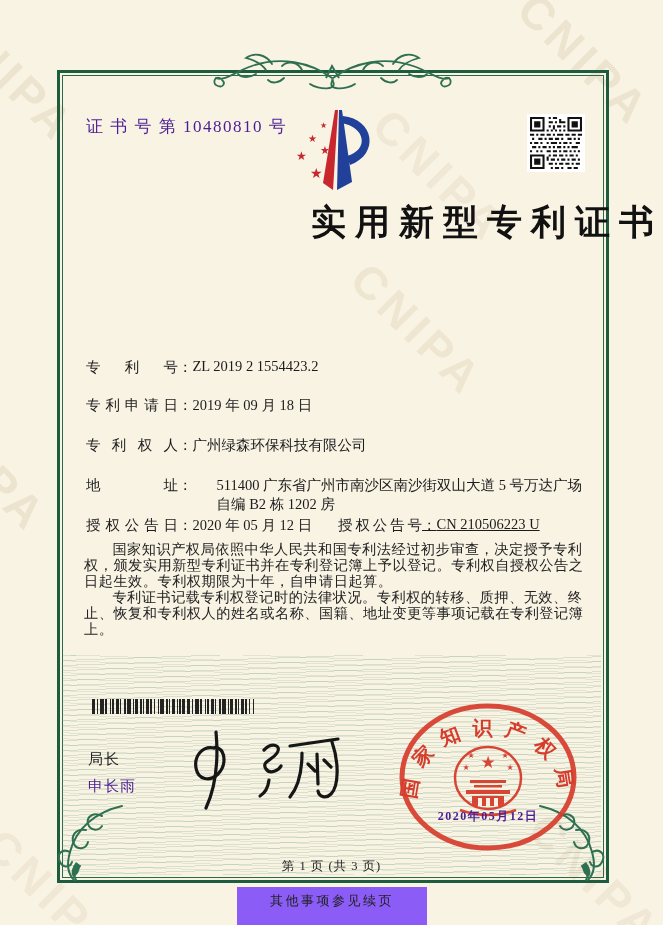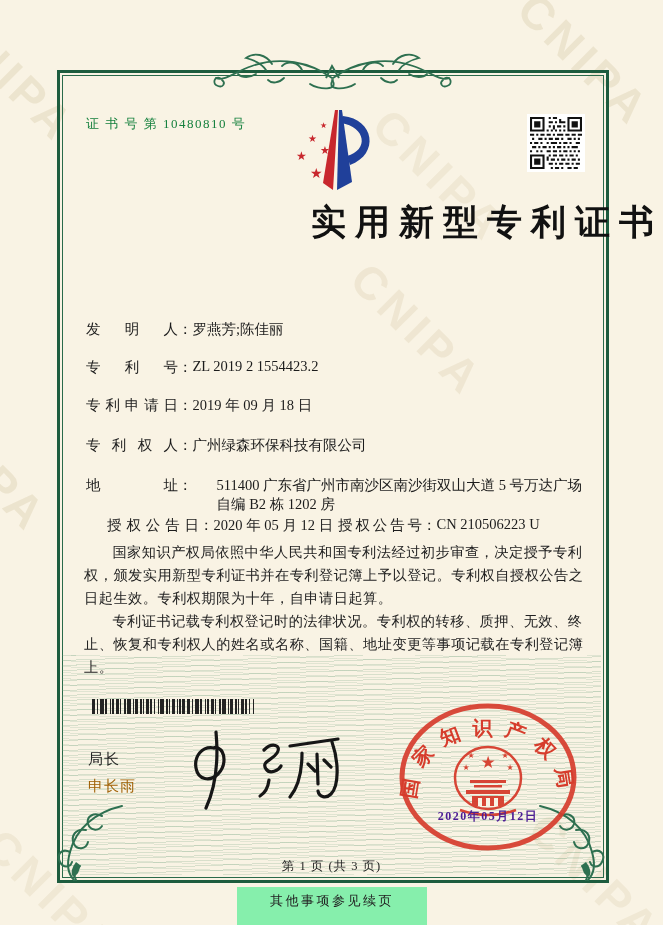--- a/index.html
+++ b/index.html
@@ -19,50 +19,50 @@
   .frame::after{content:"";position:absolute;left:2px;top:2px;right:2px;bottom:2px;
          border:1px solid #2a6a4a;}
   .guilloche{position:absolute;left:62px;top:655px;width:539px;height:220px;
       background:
         repeating-linear-gradient(178deg, rgba(96,152,114,.22) 0 1px, rgba(0,0,0,0) 1px 5px),
         repeating-linear-gradient(182deg, rgba(96,152,114,.16) 0 1px, rgba(0,0,0,0) 1px 6px);}
 
   .ornament{position:absolute;pointer-events:none;}
 
   
-  .cert-no{position:absolute;left:86px;top:115px;font-size:13px;letter-spacing:1.5px;color:#15803d;}
+  .cert-no{position:absolute;left:86px;top:115px;font-size:17px;letter-spacing:1.5px;color:#4c1d95;}
   .title{position:absolute;left:0;top:199px;width:663px;text-align:right;
          font-size:35px;font-weight:bold;letter-spacing:9px;color:#111;}
 
   
   .row{position:absolute;left:86px;font-size:14.5px;color:#1c1c1c;white-space:nowrap;}
   .lbl{display:inline-block;width:92px;text-align:justify;text-align-last:justify;vertical-align:top;}
   .lbl2{display:inline-block;width:84px;text-align:justify;text-align-last:justify;vertical-align:top;}
   .colon{vertical-align:top;}
   .val{vertical-align:top;}
   .val-block{display:inline-block;vertical-align:top;width:400px;white-space:normal;line-height:19px;margin-left:24px;}
 
   
   .body-text{position:absolute;left:84px;top:541px;width:500px;font-size:14.2px;
-      line-height:23px;color:#222;}
+      line-height:16px;color:#222;}
   .body-text p{margin:0;text-indent:2em;letter-spacing:.5px;}
 
   
   .barcode{position:absolute;left:92px;top:699px;width:162px;height:15px;}
   .director-title{position:absolute;left:88px;top:750px;font-family:"Liberation Sans",sans-serif;
       font-size:15px;color:#222;letter-spacing:1px;}
   .director-name{position:absolute;left:88px;top:777px;font-family:Liberation Serif, serif;
-      font-size:15px;color:#a16207;letter-spacing:1px;}
+      font-size:15px;color:#4c1d95;letter-spacing:1px;}
   .signature{position:absolute;left:172px;top:720px;}
   .seal{position:absolute;left:396px;top:700px;}
   .seal-date{position:absolute;left:398px;top:808px;width:180px;text-align:center;
       font-size:12px;font-weight:bold;letter-spacing:1.5px;color:#4c1d95;}
   .page-info{position:absolute;left:0;top:858px;width:663px;text-align:center;
       font-size:12.5px;color:#222;letter-spacing:1px;}
-  .continuation{position:absolute;left:237px;top:887px;width:190px;height:44px;background:#86efac;
+  .continuation{position:absolute;left:237px;top:887px;width:190px;height:44px;background:#8b5cf6;
       text-align:center;line-height:27px;font-size:13px;letter-spacing:2.5px;color:#222;}
 </style>
 </head>
 <body>
 
 <div id="page">
   <div class="paper"></div>
 
   <span class="wm" style="left:-30px;top:-2px;">CNIPA</span>
   <span class="wm" style="left:545px;top:-18px;">CNIPA</span>
@@ -125,39 +125,36 @@
 
   <svg class="ornament" style="left:527px;top:114px;background:#ffffff;padding:3px;" width="52" height="52" viewBox="0 0 25 25">
     <path fill="#111" d="M0 0h7v7H0zM18 0h7v7h-7zM0 18h7v7H0z"></path>
     <path fill="#fff" d="M1 1h5v5H1zM19 1h5v5h-5zM1 19h5v5H1z"></path>
     <path fill="#111" d="M2 2h3v3H2zM20 2h3v3h-3zM2 20h3v3h-3z"></path>
     <path fill="#111" d="M9 0h1v1H9zM11 0h2v1h-2zM14 1h1v2h-1zM9 2h2v1H9zM12 2h1v1h-1zM15 2h2v1h-2zM9 4h1v1H9zM11 4h1v2h-1zM13 4h2v1h-2zM16 4h1v1h-1zM8 6h1v1H8zM10 6h1v1h-1zM12 6h1v1h-1zM14 6h1v1h-1zM16 6h1v1h-1zM0 8h2v1H0zM3 8h1v1H3zM5 8h2v1H5zM8 8h2v1H8zM11 8h1v1h-1zM13 8h3v1h-3zM17 8h2v1h-2zM20 8h2v1h-2zM23 8h2v1h-2zM1 10h1v1H1zM4 10h2v1H4zM7 10h1v1H7zM9 10h2v1H9zM12 10h2v1h-2zM15 10h1v1h-1zM18 10h2v1h-2zM21 10h1v1h-1zM23 10h1v1h-1zM0 12h1v1H0zM2 12h2v1H2zM5 12h1v1H5zM8 12h1v1H8zM10 12h3v1h-3zM14 12h1v1h-1zM16 12h2v1h-2zM19 12h1v1h-1zM22 12h2v1h-2zM1 14h2v1H1zM4 14h1v1H4zM6 14h2v1H6zM9 14h1v1H9zM11 14h1v1h-1zM13 14h2v1h-2zM16 14h1v1h-1zM18 14h1v1h-1zM20 14h3v1h-3zM0 16h1v1H0zM3 16h1v1H3zM5 16h1v1H5zM8 16h2v1H8zM11 16h2v1h-2zM14 16h1v1h-1zM16 16h2v1h-2zM19 16h1v1h-1zM21 16h1v1h-1zM23 16h1v1h-1zM9 18h1v1H9zM11 18h2v1h-2zM14 18h2v1h-2zM17 18h1v1h-1zM19 18h2v1h-2zM22 18h1v1h-1zM8 19h1v2H8zM10 20h2v1h-2zM13 20h1v1h-1zM15 20h2v1h-2zM18 20h1v1h-1zM20 20h2v1h-2zM23 20h1v1h-1zM9 22h2v1H9zM12 22h1v1h-1zM14 22h2v1h-2zM17 22h2v1h-2zM20 22h1v1h-1zM22 22h2v1h-2zM10 24h1v1h-1zM12 24h2v1h-2zM15 24h1v1h-1zM18 24h2v1h-2zM21 24h2v1h-2z"></path>
   </svg>
 
   <div class="title">实用新型专利证书</div>
 
-  <div class="row" style="top:320px;">
-    <span class="lbl">发明人</span><span class="colon">：</span><span class="val">罗燕芳;陈佳丽</span>
-  </div>
   <div class="row" style="top:358px;">
     <span class="lbl">专利号</span><span class="colon">：</span><span class="val">ZL 2019 2 1554423.2</span>
   </div>
   <div class="row" style="top:396px;">
     <span class="lbl">专利申请日</span><span class="colon">：</span><span class="val">2019 年 09 月 18 日</span>
   </div>
   <div class="row" style="top:436px;">
     <span class="lbl">专利权人</span><span class="colon">：</span><span class="val">广州绿森环保科技有限公司</span>
   </div>
   <div class="row" style="top:476px;">
     <span class="lbl">地址</span><span class="colon">：</span><span class="val-block"><span>511400 广东省广州市南沙区南沙街双山大道 5 号万达广场</span><br><span>自编 B2 栋 1202 房</span></span>
   </div>
-  <div class="row" style="top:516px;margin-left:21px;">
+  <div class="row" style="top:516px;">
     <span class="lbl">授权公告日</span><span class="colon">：</span><span class="val">2020 年 05 月 12 日</span>
   </div>
-  <div class="row" style="top:516px;left:338px;">
+  <div class="row" style="top:516px;left:338px;text-decoration:underline;">
     <span class="lbl2">授权公告号</span><span class="colon">：</span><span class="val">CN 210506223 U</span>
   </div>
 
   <div class="body-text">
     <p>国家知识产权局依照中华人民共和国专利法经过初步审查，决定授予专利权，颁发实用新型专利证书并在专利登记簿上予以登记。专利权自授权公告之日起生效。专利权期限为十年，自申请日起算。</p>
     <p>专利证书记载专利权登记时的法律状况。专利权的转移、质押、无效、终止、恢复和专利权人的姓名或名称、国籍、地址变更等事项记载在专利登记簿上。</p>
   </div>
 
   <svg class="barcode" viewBox="0 0 162 15">
     <line x1="0" y1="7.5" x2="162" y2="7.5" stroke="#232323" stroke-width="15" stroke-dasharray="3 2 1 2 4 1 2 3 1 1 2 2 3 1 1 3 2 1 4 2 1 1 3 2 2 1 1 2 3 1 2 2 1 3 1 1 4 2 2 1 1 2 3 2 1 1 2 1 3 2"></line>

